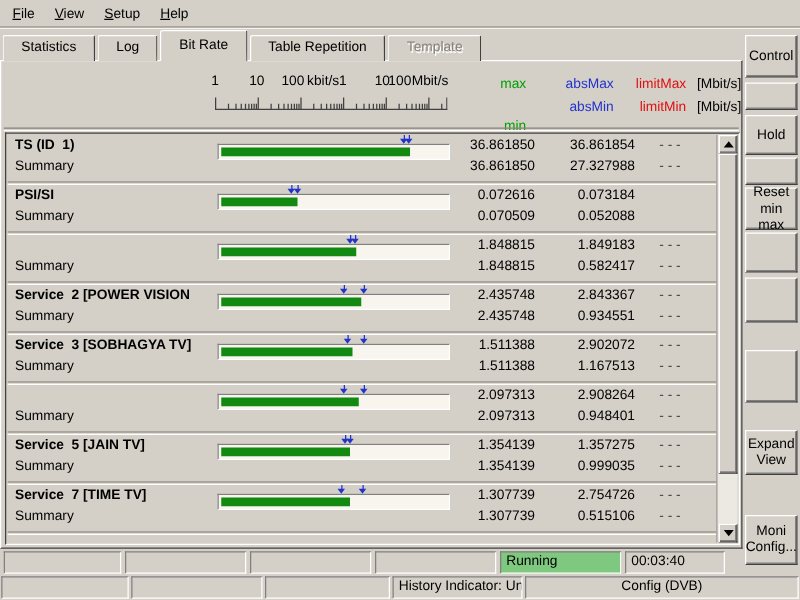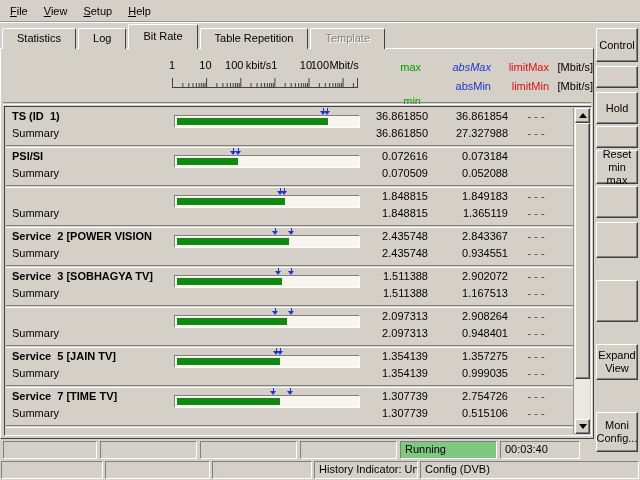--- a/index.html
+++ b/index.html
@@ -23,21 +23,21 @@
 
   
   .main{position:absolute;left:0;top:48px;width:594px;height:391px;background:#d4d0c8;box-sizing:border-box;
         border-top:1px solid #fff;border-left:1px solid #fff;border-right:1px solid #404040;border-bottom:1px solid #404040;z-index:3;}
   .scale-labels{position:absolute;left:171px;top:10px;width:200px;height:13px;}
   .scale-label{position:absolute;top:0;transform:translateX(-50%);white-space:nowrap;}
   .ruler{position:absolute;left:171px;top:25px;width:188px;height:17px;}
   .colhead{position:absolute;text-align:right;white-space:nowrap;}
   .h-max{left:378px;top:12px;width:42px;color:var(--c-minmax);}
   .h-min{left:378px;top:46px;width:42px;color:var(--c-minmax);}
-  .h-absmax{left:428px;top:12px;width:62px;color:var(--c-abs);font-style:italic;}
+  .h-absmax{left:428px;top:12px;width:62px;color:var(--c-abs);}
   .h-absmin{left:428px;top:31px;width:62px;color:var(--c-abs);}
   .h-limitmax{left:498px;top:12px;width:50px;color:var(--c-limit);}
   .h-limitmin{left:498px;top:31px;width:50px;color:var(--c-limit);}
   .h-unit1{left:548px;top:12px;width:44px;}
   .h-unit2{left:548px;top:31px;width:44px;}
   .header-sep{position:absolute;left:2px;top:53px;width:588px;height:3px;border-top:1px solid #86827a;border-bottom:1px solid #fff;box-sizing:border-box;}
 
   
   .list{position:absolute;left:3px;top:57px;width:588px;height:330px;background:#d4d0c8;box-sizing:border-box;
         border:1px solid;border-color:#404040 #fff #fff #404040;}
@@ -213,21 +213,21 @@
     <div class="row-sub">Summary</div>
     <div class="bar-track">
       <div class="bar-fill" style="width: 108px;"></div>
     </div>
     <div class="marker m-min" style="left: 271px;"></div>
     <div class="marker m-max" style="left: 275px;"></div>
     <div class="val v1 c-max">1.848815</div>
     <div class="val v1 c-abs">1.849183</div>
     <div class="val v1 c-limit">- - -</div>
     <div class="val v2 c-max">1.848815</div>
-    <div class="val v2 c-abs">1.365119</div>
+    <div class="val v2 c-abs">0.582417</div>
     <div class="val v2 c-limit">- - -</div>
   </div>
           <div class="row-sep"></div>
           <div class="row">
     <div class="row-name">Service  2 [POWER VISION</div>
     <div class="row-sub">Summary</div>
     <div class="bar-track">
       <div class="bar-fill" style="width: 112px;"></div>
     </div>
     <div class="marker m-min" style="left: 266px;"></div>
@@ -337,15 +337,15 @@
       <div class="bcell" style="left: 200px; width: 97px;"></div>
       <div class="bcell" style="left: 300px; width: 97px;"></div>
       <div class="bcell" style="left: 400px; width: 97px; background: var(--c-run);">Running</div>
       <div class="bcell" style="left: 500px; width: 80px;">00:03:40</div>
     </div>
   <div id="status-bar">
       <div class="spanel" style="left: 1px; width: 102px;"></div>
       <div class="spanel" style="left: 105px; width: 105px;"></div>
       <div class="spanel" style="left: 212px; width: 100px;"></div>
       <div class="spanel" style="left: 314px; width: 104px;">History Indicator: Unlimited</div>
-      <div class="spanel" style="left: 420px; width: 219px;">Config (DVB)</div>
+      <div class="spanel" style="left: 420px; width: 219px; text-align: center;">Config (DVB)</div>
     </div>
 </div>
 
 </body></html>

